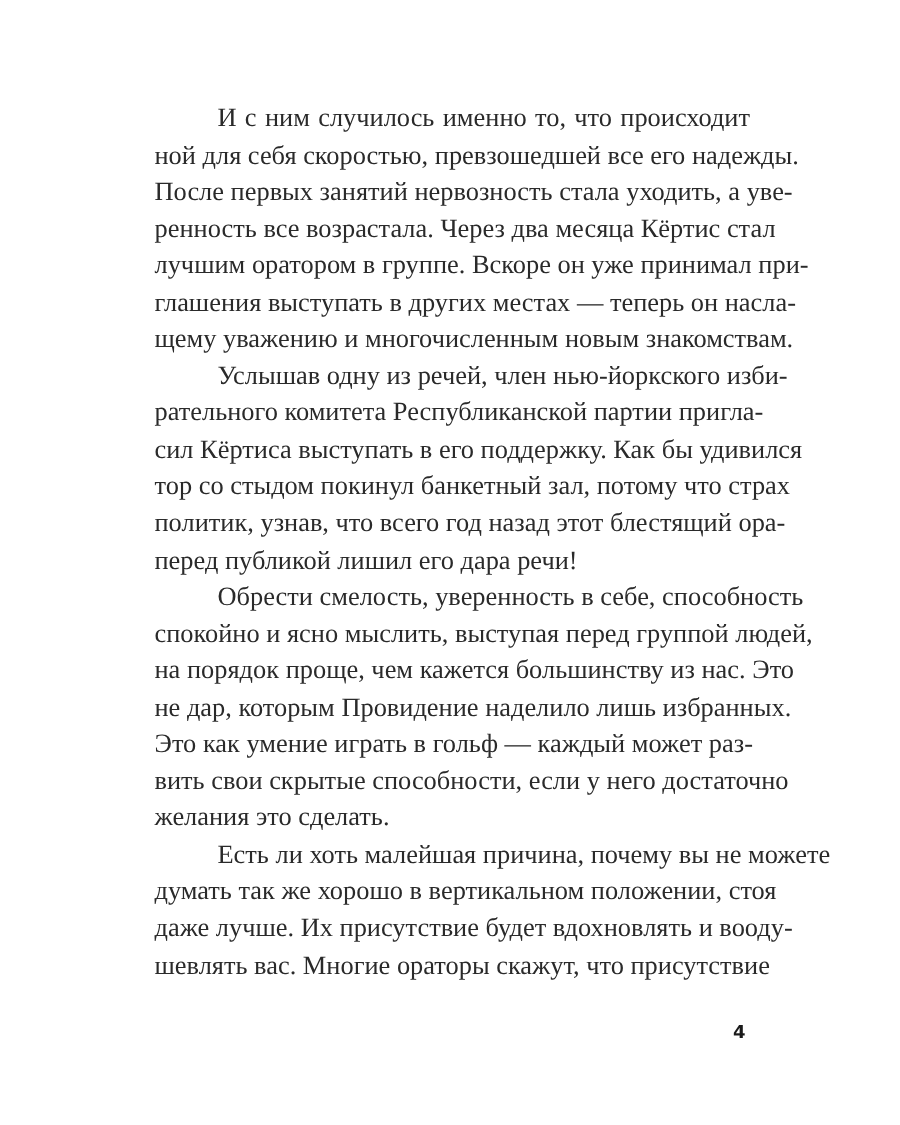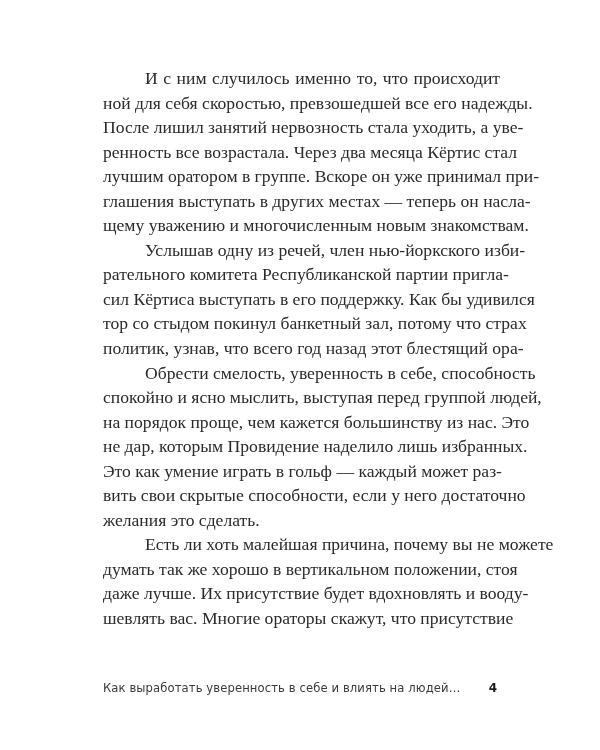--- a/index.html
+++ b/index.html
@@ -26,40 +26,40 @@
     font-size:12px; font-weight:bold; color:#1a1a1a; line-height:20px;
   }
 </style>
 </head>
 <body>
 
 <div class="page">
   <div class="text-block" id="text-block">
       <div class="line indent">И с ним случилось именно то, что происходит</div>
       <div class="line">ной для себя скоростью, превзошедшей все его надежды.</div>
-      <div class="line">После лишил занятий нервозность стала уходить, а уве-</div>
+      <div class="line">После первых занятий нервозность стала уходить, а уве-</div>
       <div class="line">ренность все возрастала. Через два месяца Кёртис стал</div>
       <div class="line">лучшим оратором в группе. Вскоре он уже принимал при-</div>
       <div class="line">глашения выступать в других местах — теперь он насла-</div>
       <div class="line">щему уважению и многочисленным новым знакомствам.</div>
       <div class="line indent">Услышав одну из речей, член нью-йоркского изби-</div>
       <div class="line">рательного комитета Республиканской партии пригла-</div>
       <div class="line">сил Кёртиса выступать в его поддержку. Как бы удивился</div>
       <div class="line">тор со стыдом покинул банкетный зал, потому что страх</div>
       <div class="line">политик, узнав, что всего год назад этот блестящий ора-</div>
+      <div class="line last">перед публикой лишил его дара речи!</div>
       <div class="line indent">Обрести смелость, уверенность в себе, способность</div>
       <div class="line">спокойно и ясно мыслить, выступая перед группой людей,</div>
       <div class="line">на порядок проще, чем кажется большинству из нас. Это</div>
       <div class="line">не дар, которым Провидение наделило лишь избранных.</div>
       <div class="line">Это как умение играть в гольф — каждый может раз-</div>
       <div class="line">вить свои скрытые способности, если у него достаточно</div>
       <div class="line last">желания это сделать.</div>
       <div class="line indent">Есть ли хоть малейшая причина, почему вы не можете</div>
       <div class="line">думать так же хорошо в вертикальном положении, стоя</div>
       <div class="line">даже лучше. Их присутствие будет вдохновлять и вооду-</div>
       <div class="line">шевлять вас. Многие ораторы скажут, что присутствие</div>
     </div>
 
   <div class="footer">
-    <span class="footer-title">Как выработать уверенность в себе и влиять на людей…</span>
     <span class="page-number">4</span>
   </div>
 </div>
 
 </body></html>

